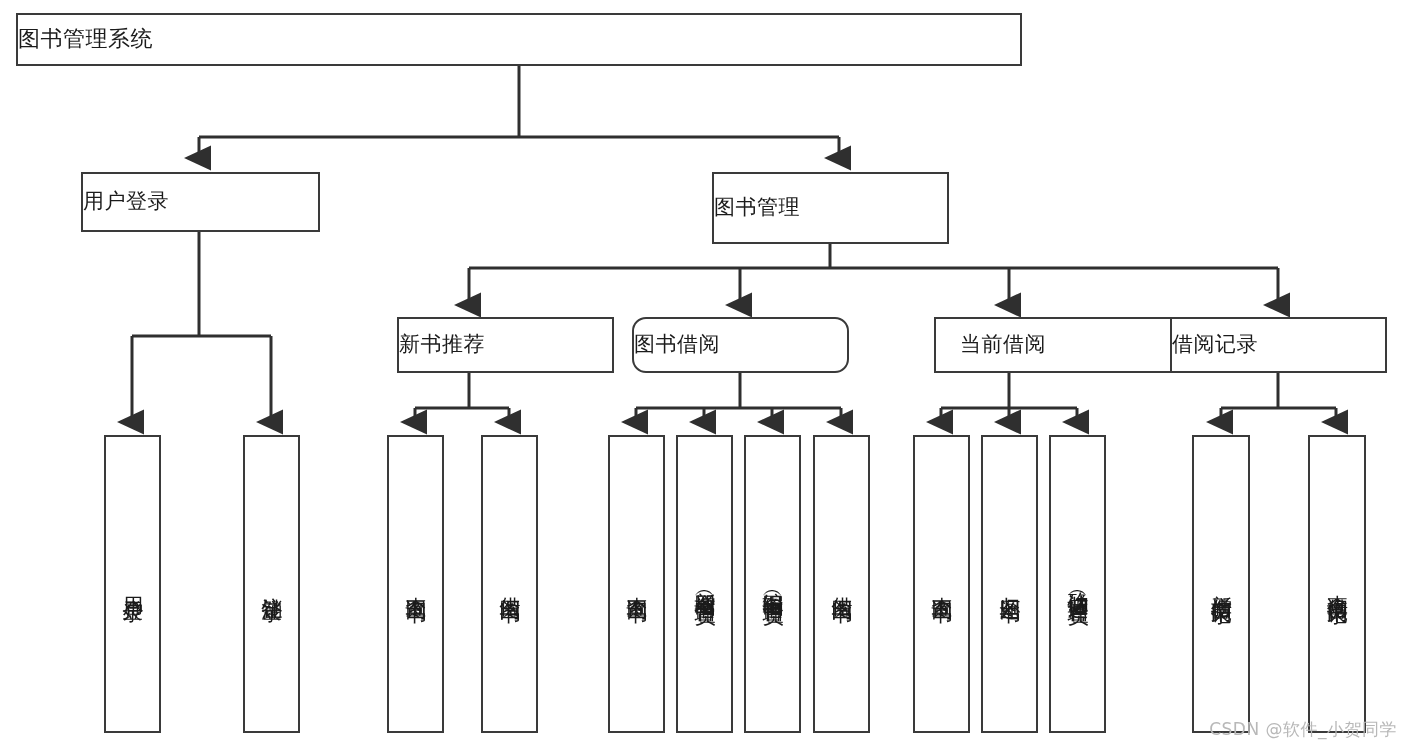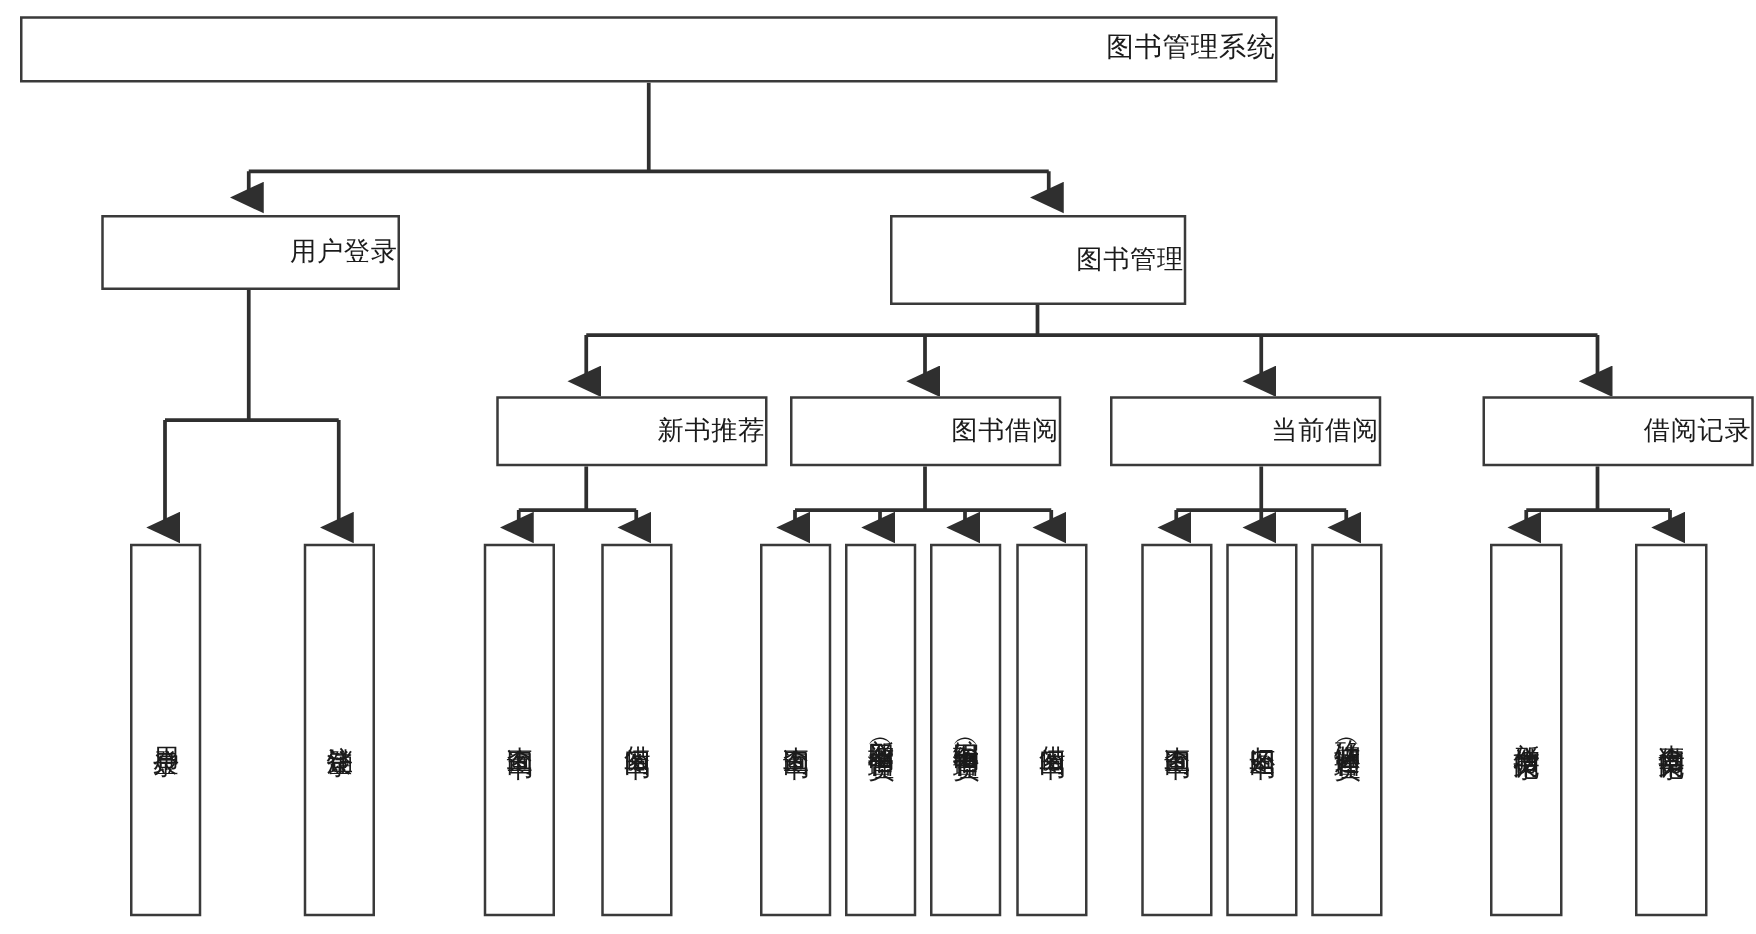--- a/index.html
+++ b/index.html
@@ -25,21 +25,21 @@
     width: 1405px;
     height: 747px;
   }
   .node {
     position: absolute;
     box-sizing: border-box;
     background: #ffffff;
     border: 2px solid #3a3a3a;
     display: flex;
     align-items: center;
-    justify-content: flex-end;
+    justify-content: flex-start;
     color: #1b1b1b;
     z-index: 2;
   }
   .node.root,
   .node.mid,
   .node.branch {
     font-size: 21px;
     letter-spacing: 0.5px;
     line-height: 1.1;
   }
@@ -135,27 +135,27 @@
   <div class="node mid" style="left:81px; top:172px; width:239px; height:60px;">
     <span>用户登录</span>
   </div>
   <div class="node mid" style="left:712px; top:172px; width:237px; height:72px;">
     <span>图书管理</span>
   </div>
 
   <div class="node branch" style="left:361px; top:317px; width:217px; height:56px;margin-left:36px;">
     <span>新书推荐</span>
   </div>
-  <div class="node branch" style="left:632px; top:317px; width:217px; height:56px;">
+  <div class="node branch" style="left:632px; top:317px; width:217px; height:56px;border-radius:14px;">
     <span>图书借阅</span>
   </div>
-  <div class="node branch" style="left:888px; top:317px; width:217px; height:56px;">
+  <div class="node branch" style="left:934px; top:317px; width:248px; height:56px;padding-left:24px;">
     <span>当前借阅</span>
   </div>
-  <div class="node branch" style="left:1170px; top:317px; width:217px; height:56px;margin-left:16px;">
+  <div class="node branch" style="left:1170px; top:317px; width:217px; height:56px;">
     <span>借阅记录</span>
   </div>
 
   <div class="node leaf" style="left:104px; top:435px; width:57px; height:298px;">
     <span class="vtext">用户登录</span>
   </div>
   <div class="node leaf" style="left:243px; top:435px; width:57px; height:298px;">
     <span class="vtext">注销登录</span>
   </div>
 
@@ -189,14 +189,15 @@
     <span class="vtext">确认归还（管理员）</span>
   </div>
 
   <div class="node leaf" style="left:1192px; top:435px; width:58px; height:298px;">
     <span class="vtext">新增借阅记录</span>
   </div>
   <div class="node leaf" style="left:1308px; top:435px; width:58px; height:298px;">
     <span class="vtext">查询借阅记录</span>
   </div>
 
+  <div class="watermark">CSDN @软件_小贺同学</div>
 
 </div>
 
 </body></html>

